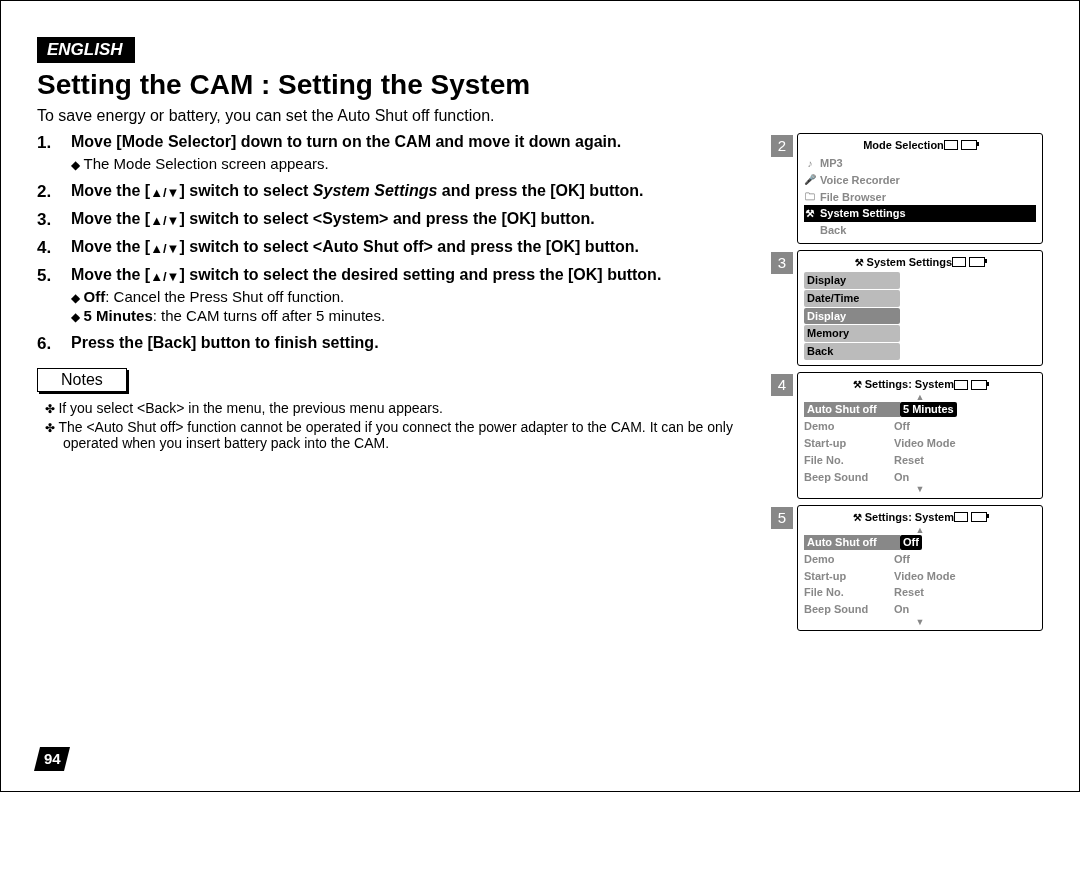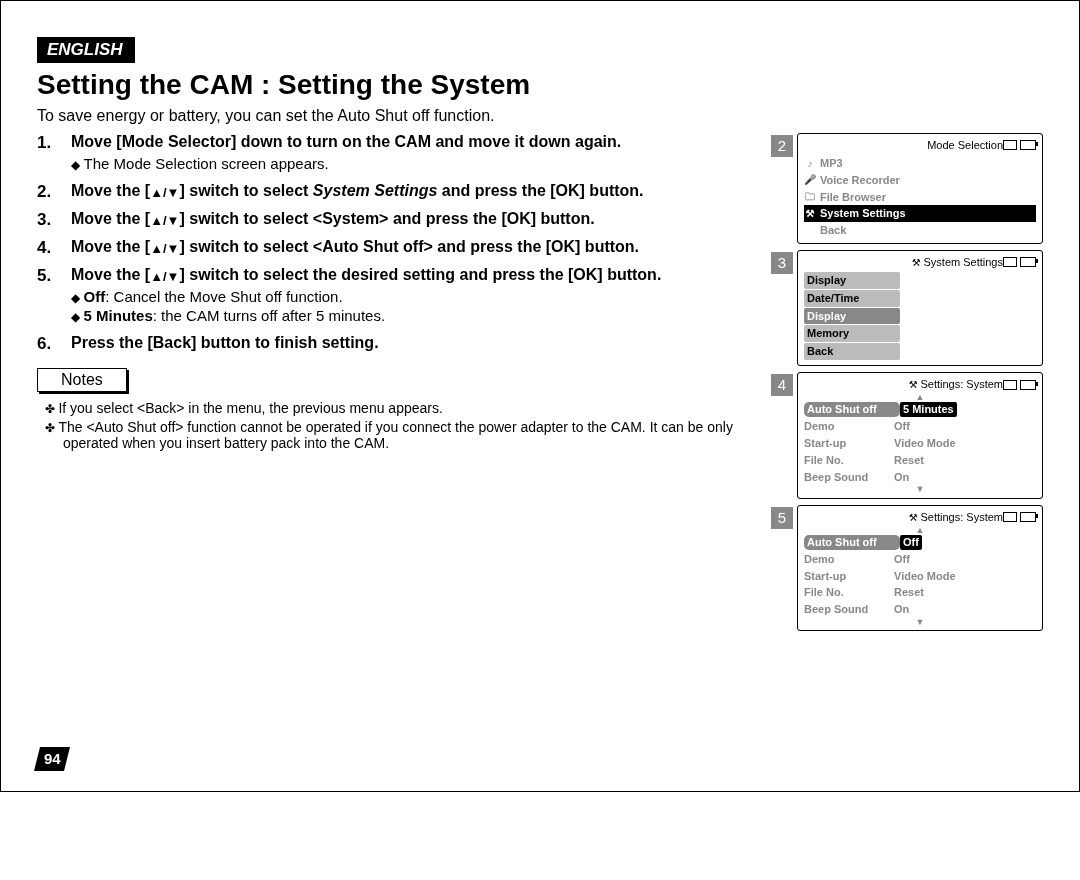--- a/index.html
+++ b/index.html
@@ -25,35 +25,35 @@
   .notes-box{display:inline-block;border:1px solid #000;padding:2px 23px;font-size:16px;margin-top:6px;box-shadow:2px 2px 0 #000}
   ul.notes{list-style:none;margin:8px 0 0 8px;padding:0}
   ul.notes li{font-size:14px;margin:3px 0;padding-left:18px;text-indent:-18px}
   ul.notes li::before{content:"✤ ";font-size:12px}
   .page-num{position:absolute;left:36px;bottom:20px;background:#000;color:#fff;font-weight:bold;font-size:15px;width:30px;height:24px;line-height:24px;text-align:center;transform:skewX(-14deg)}
   .page-num span{transform:skewX(14deg);display:inline-block}
   
   .screen-wrap{position:relative;margin-bottom:6px}
   .screen-badge{position:absolute;left:-26px;top:2px;width:22px;height:22px;background:#888;color:#fff;font-size:15px;line-height:22px;text-align:center}
   .screen{border:1px solid #000;border-radius:3px;padding:4px 6px;font-size:11px;line-height:1.35;background:#fff}
-  .screen .titlebar{display:flex;justify-content:flex-end;align-items:center;font-weight:normal;margin-bottom:2px}
+  .screen .titlebar{display:flex;justify-content:center;align-items:center;font-weight:bold;margin-bottom:2px}
   .screen .titlebar .t{white-space:nowrap}
   .screen .status-ic{display:inline-flex;gap:3px}
   .screen .status-ic span{width:12px;height:8px;border:1px solid #000;display:inline-block}
   .screen .status-ic span.batt{width:14px;position:relative}
   .screen .status-ic span.batt::after{content:"";position:absolute;right:-3px;top:1px;width:2px;height:4px;background:#000}
   .mrow{display:flex;align-items:center;gap:4px;padding:1px 0;font-weight:bold;color:#888}
   .mrow .ic{width:12px;text-align:center;font-size:10px;color:#888}
   .mrow.selected{background:#000;color:#fff}
   .mrow.selected .ic{color:#fff}
   .mrow2{padding:1px 3px;font-weight:bold;color:#000;background:#bbb;border-radius:2px;margin:1px 0;width:90px}
   .mrow2.sel{background:#888;color:#fff}
   .kvrow{display:flex;justify-content:flex-start;gap:0;padding:1px 0;font-weight:bold;color:#888}
   .kvrow .k{width:90px}
-  .kvrow.sel .k{background:#888;color:#fff;padding:0 3px;border-radius:5px}
+  .kvrow.sel .k{background:#888;color:#fff;padding:0 3px;border-radius:0}
   .kvrow.sel .v{background:#000;color:#fff;padding:0 3px;border-radius:2px}
   .triwrap{display:flex;flex-direction:column;align-items:center;font-size:9px;color:#888;line-height:.7;margin:1px 0}
   .up-down{display:inline-block;font-size:13px;vertical-align:-1px}
 </style>
 </head>
 <body>
 
 <div class="page">
 
   <div class="lang-badge">ENGLISH</div>
@@ -86,21 +86,21 @@
           <div class="step-main">
             <span>Move the [</span><span class="up-down">▲/▼</span><span>] switch to select &lt;Auto Shut off&gt; and press the [OK] button.</span>
           </div>
         </li>
 
         <li class="step-gap-sm">
           <div class="step-main">
             <span>Move the [</span><span class="up-down">▲/▼</span><span>] switch to select the desired setting and press the [OK] button.</span>
           </div>
           <ul class="subbullets">
-            <li><b>Off</b><span>: Cancel the Move Shut off function.</span></li>
+            <li><b>Off</b><span>: Cancel the Press Shut off function.</span></li>
             <li><b>5 Minutes</b><span>: the CAM turns off after 5 minutes.</span></li>
           </ul>
         </li>
 
         <li>
           <div class="step-main">Press the [Back] button to finish setting.</div>
         </li>
       </ol>
 
       <div class="notes-box">Notes</div>

